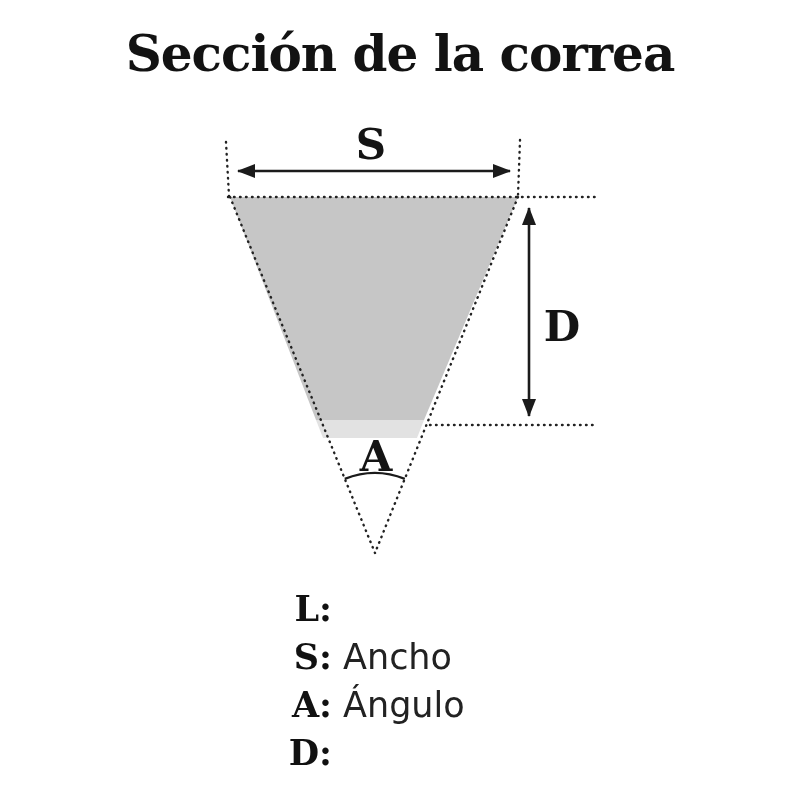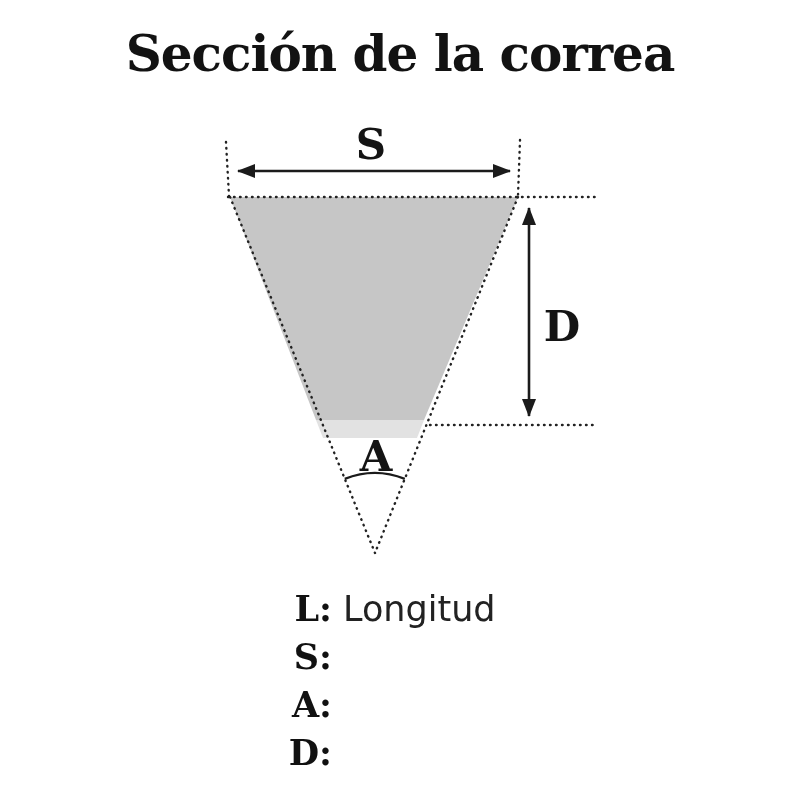--- a/index.html
+++ b/index.html
@@ -122,26 +122,27 @@
     <path class="angle-arc" d="M344.8,478.9 A80,80 0 0 1 404.8,478.9"></path>
 
     <text class="dlabel" x="371" y="159">S</text>
     <text class="dlabel" x="562" y="341">D</text>
     <text class="dlabel" x="376" y="471">A</text>
   </svg>
 
   <div class="legend">
     <div class="legend-row">
       <span class="legend-key">L:</span>
-      <span class="legend-value">Longitud</span>
     </div>
     <div class="legend-row">
       <span class="legend-key">S:</span>
+      <span class="legend-value">Ancho</span>
     </div>
     <div class="legend-row">
       <span class="legend-key">A:</span>
+      <span class="legend-value">Ángulo</span>
     </div>
     <div class="legend-row">
       <span class="legend-key">D:</span>
     </div>
   </div>
 
 </div>
 
 </body></html>

